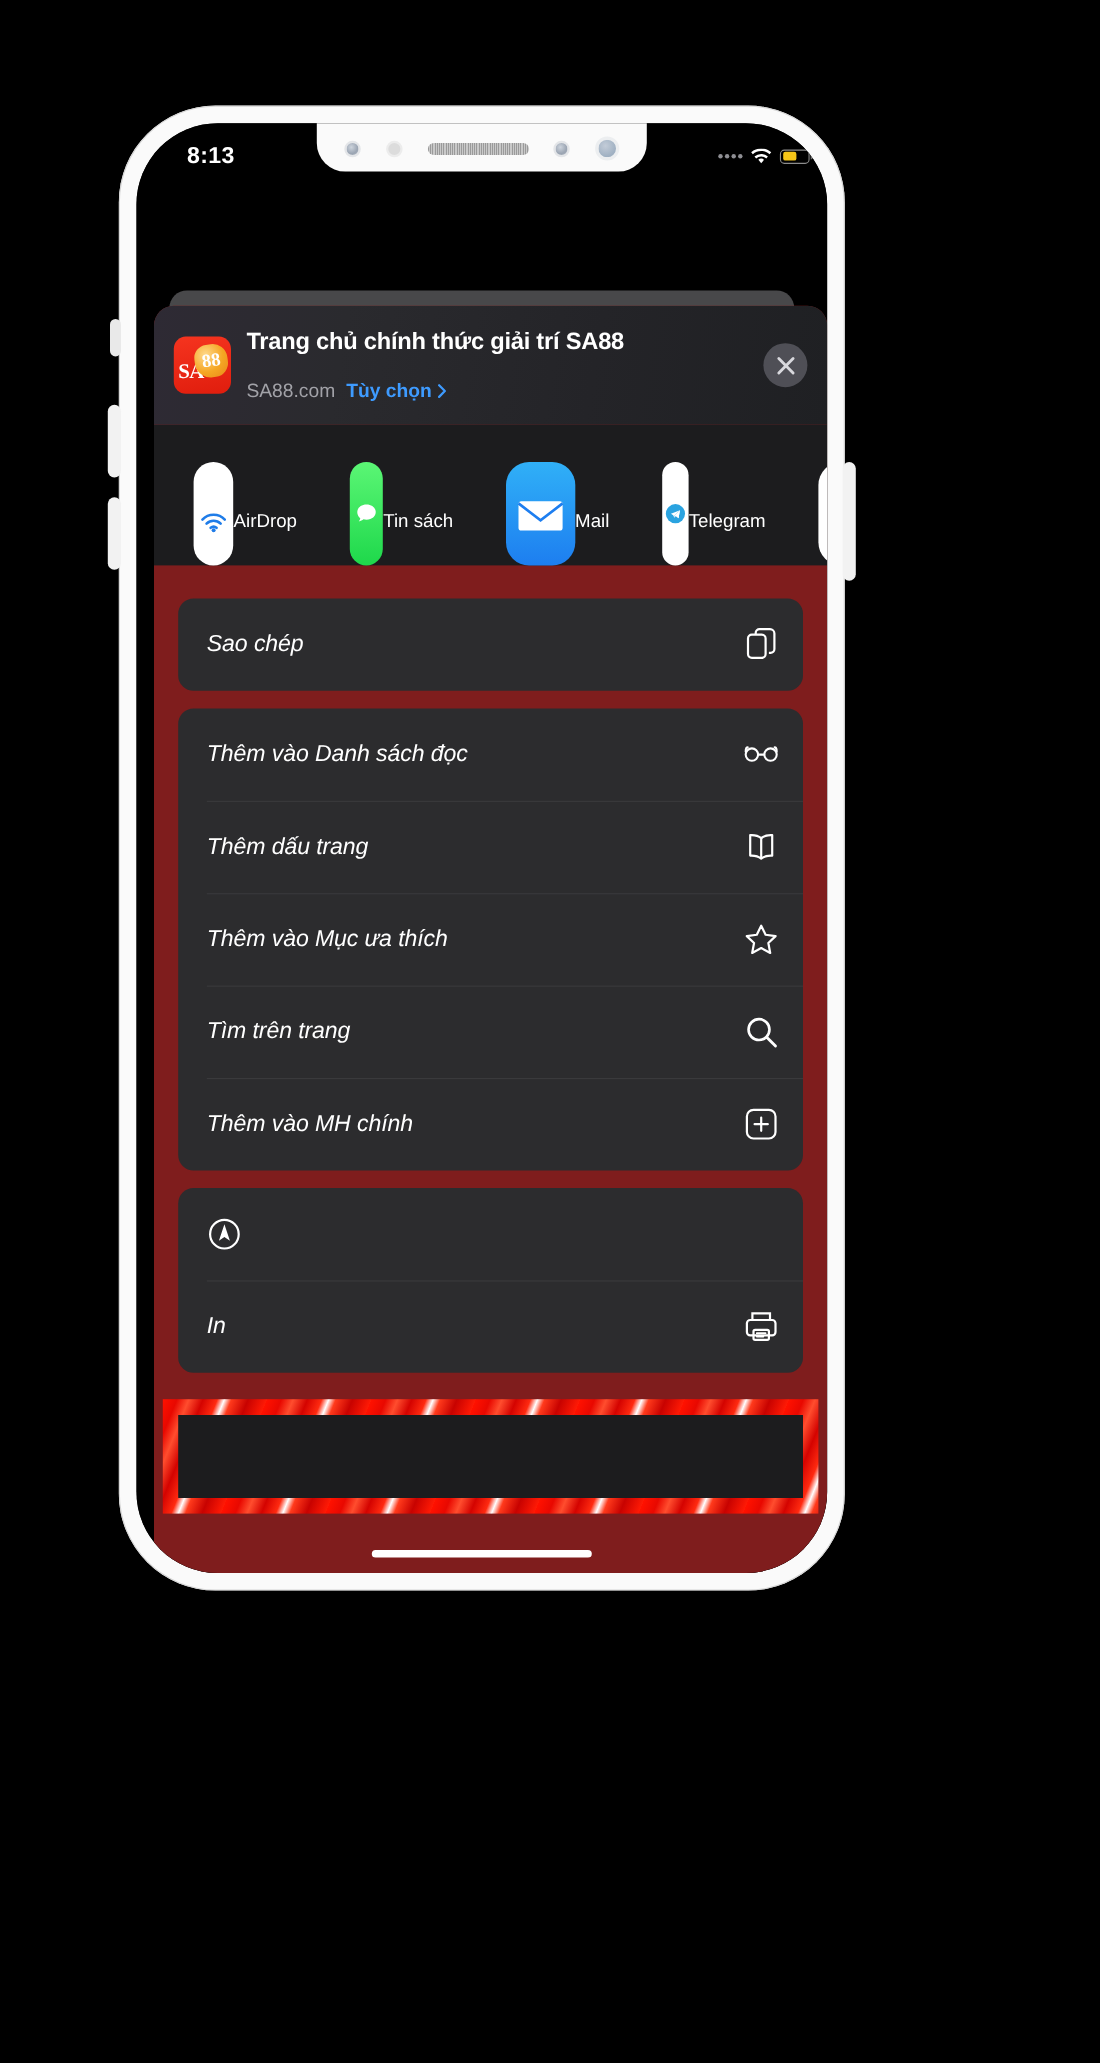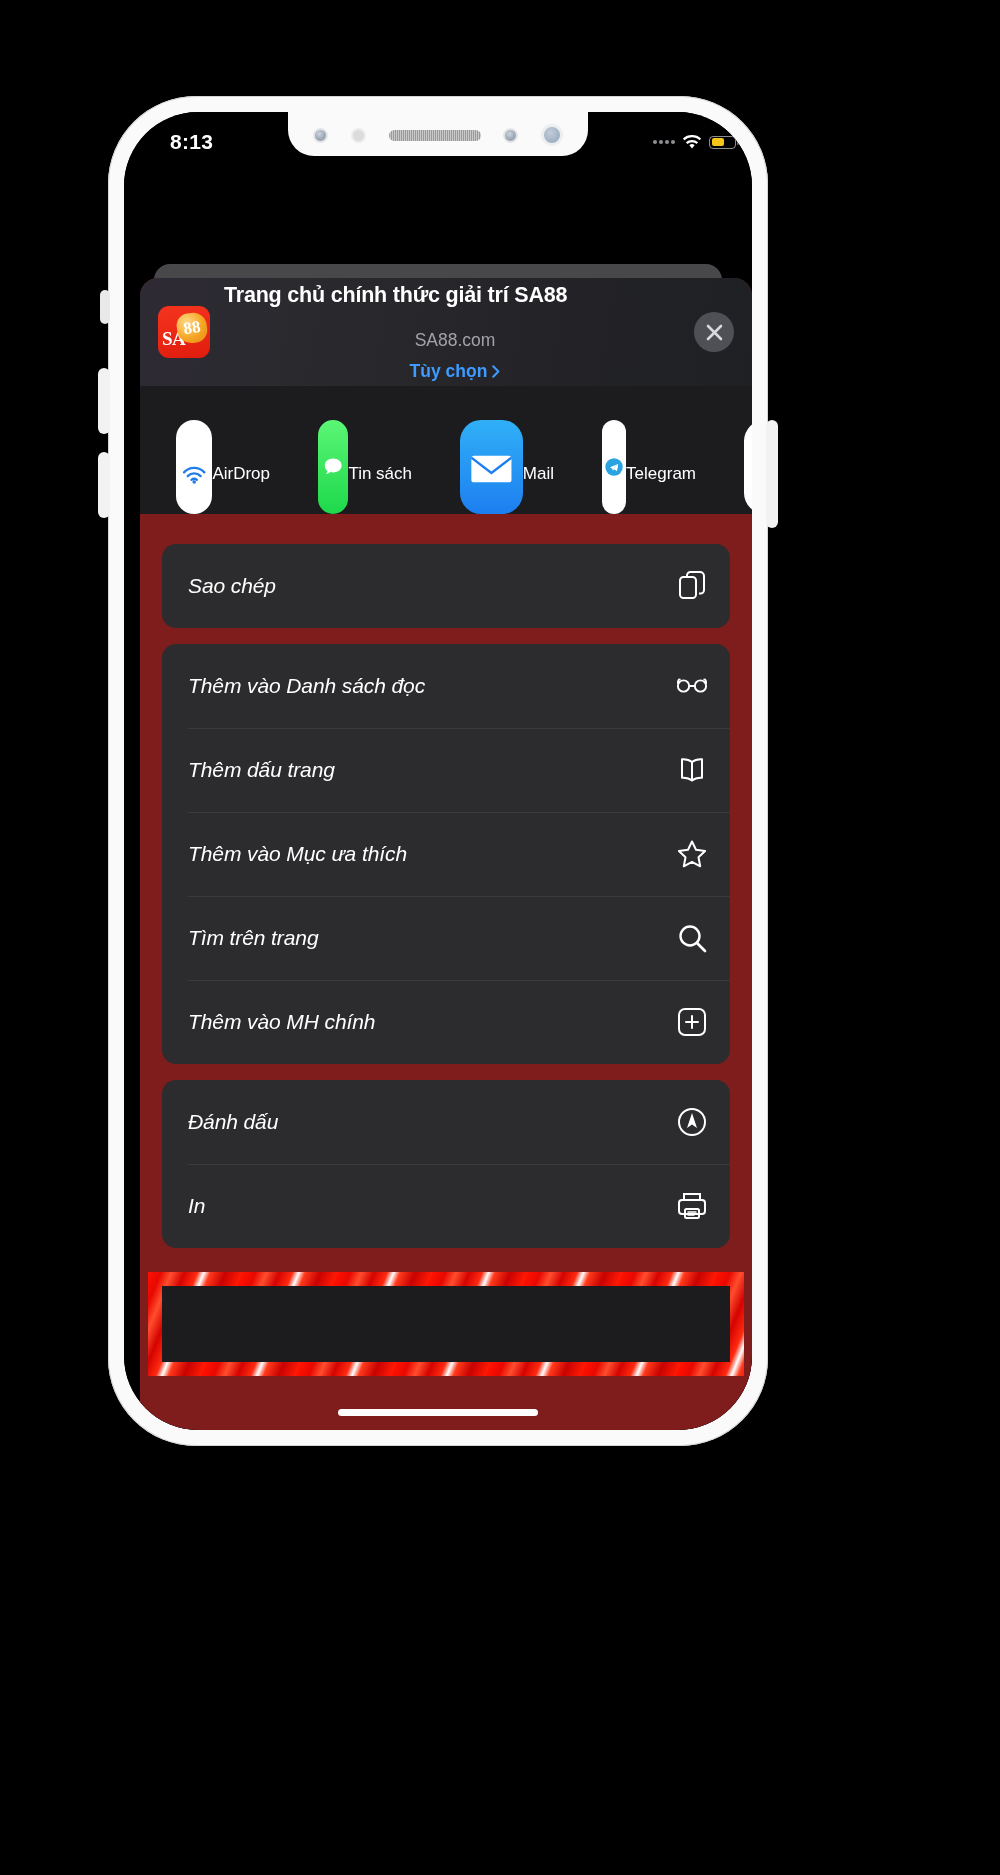--- a/index.html
+++ b/index.html
@@ -180,21 +180,20 @@
   }
   .hdr-text { margin-left: 14px; flex: 1 1 auto; min-width: 0; }
   .hdr-title {
     color: #fff; font-size: 21.5px; font-weight: bold;
     white-space: nowrap; overflow: hidden;
     letter-spacing: -0.2px;
   }
   .hdr-sub {
     margin-top: 22px; display: flex; align-items: center; gap: 10px;
     white-space: nowrap;
-    flex-direction: column;
   }
   .hdr-domain { color: #a2a2a8; font-size: 17.5px; }
   .hdr-options {
     color: #3e9bff; font-size: 17.5px;
     display: inline-flex; align-items: center; gap: 5px; font-weight: bold;
   }
   .chev-r { width: 8px; height: 13px; flex: 0 0 auto; }
   .close-btn {
     width: 40px; height: 40px; border-radius: 50%;
     background: rgba(118,118,128,0.55);
@@ -470,21 +469,20 @@
                 <rect x="3" y="3" width="26" height="26" rx="6" fill="none" stroke="#fff" stroke-width="2"></rect>
                 <path d="M16 10v12M10 16h12" stroke="#fff" stroke-width="2" stroke-linecap="round"></path>
               </svg>
             </div>
 
           </div>
 
           <div class="group">
 
             <div class="row">
-              <div class="row-label">Đánh dấu</div>
               <svg class="row-icon" viewBox="0 0 32 32">
                 <circle cx="16" cy="16" r="13" fill="none" stroke="#fff" stroke-width="2"></circle>
                 <path d="M16 7l5 15-5-3.4-5 3.4z" fill="#fff"></path>
               </svg>
             </div>
 
             <div class="row">
               <div class="row-label">In</div>
               <svg class="row-icon" viewBox="0 0 32 32">
                 <rect x="3" y="10" width="26" height="14" rx="3" fill="none" stroke="#fff" stroke-width="2"></rect>

